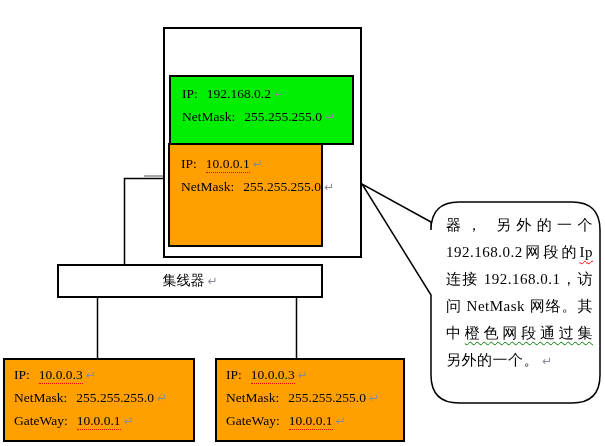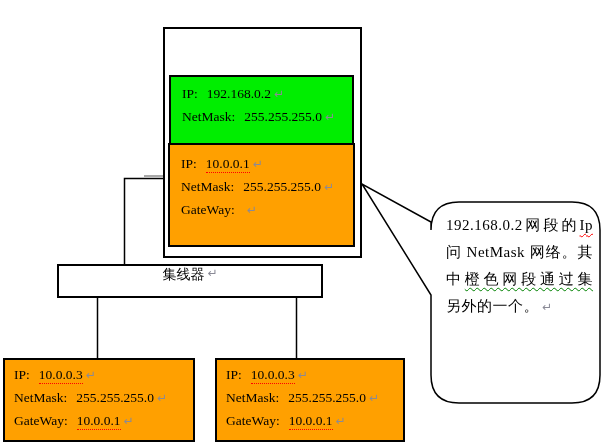--- a/index.html
+++ b/index.html
@@ -8,23 +8,23 @@
     font-family:"Liberation Serif","DejaVu Serif",serif;color:#000;
   }
   .lines{position:absolute;left:0;top:0;z-index:1;}
   .ln{stroke:#000;stroke-width:1.5;fill:none;}
   .ln.gray{stroke:#a9a9a9;stroke-width:2;}
   .bubble{fill:#ffffff;stroke:#000;stroke-width:1.5;stroke-miterlimit:10;}
 
   .box{position:absolute;box-sizing:border-box;border:2px solid #000;z-index:2;}
   .outer{left:163px;top:27px;width:199px;height:231px;background:#ffffff;}
   .green{left:169px;top:39px;width:185px;height:70px;background:#00EE00;padding:9px 0 0 11px;margin-top:36px;}
-  .omid{left:168px;top:143px;width:187px;height:104px;background:#FFA000;padding:11px 0 0 11px;}
+  .omid{left:168px;top:143px;width:155px;height:104px;background:#FFA000;padding:11px 0 0 11px;}
   .hub{left:57px;top:264px;width:266px;height:34px;background:#ffffff;
-       display:flex;justify-content:center;font-size:14px;}
+       display:flex;align-items:center;justify-content:center;font-size:14px;}
   .cleft{left:3px;top:358px;width:192px;height:84px;background:#FFA000;padding:7px 0 0 9px;}
   .cright{left:215px;top:358px;width:190px;height:84px;background:#FFA000;padding:7px 0 0 9px;}
 
   .cfg-line{height:23px;font-size:13.5px;white-space:nowrap;}
   .cfg-line .lbl{margin-right:9px;}
   .u-red{border-bottom:1px dotted #FF0000;padding-bottom:1px;}
 
   .pmark{color:#8A8A96;font-size:12px;margin-left:3px;
          font-family:"DejaVu Sans","Liberation Sans",sans-serif;}
 
@@ -61,23 +61,20 @@
     </div>
   </div>
 
   <div class="box omid">
     <div class="cfg-line">
       <span class="lbl">IP:</span><span class="val u-red">10.0.0.1</span><span class="pmark">↵</span>
     </div>
     <div class="cfg-line">
       <span class="lbl">NetMask:</span><span class="val">255.255.255.0</span><span class="pmark">↵</span>
     </div>
-    <div class="cfg-line">
-      <span class="lbl">GateWay:</span><span class="val"></span><span class="pmark">↵</span>
-    </div>
   </div>
 
   <div class="box hub">
     <span>集线器</span>
       <span class="pmark">↵</span>
   </div>
 
   <div class="box cleft">
     <div class="cfg-line">
       <span class="lbl">IP:</span><span class="val u-red">10.0.0.3</span><span class="pmark">↵</span>
@@ -96,19 +93,21 @@
     </div>
     <div class="cfg-line">
       <span class="lbl">NetMask:</span><span class="val">255.255.255.0</span><span class="pmark">↵</span>
     </div>
     <div class="cfg-line">
       <span class="lbl">GateWay:</span><span class="val u-red">10.0.0.1</span><span class="pmark">↵</span>
     </div>
   </div>
 
   <div class="callout-text">
+    <div class="cl"><span>器， 另外的一个</span></div>
     <div class="cl"><span>192.168.0.2网段的</span><span class="sq-red">Ip</span></div>
+    <div class="cl"><span>连接 192.168.0.1，访</span></div>
     <div class="cl"><span>问 NetMask 网络。其</span></div>
     <div class="cl"><span>中</span><span class="sq-green">橙色网段通过集</span></div>
     <div class="cl last"><span>另外的一个。</span><span class="pmark">↵</span></div>
   </div>
 
 </div>
 
 </body></html>

